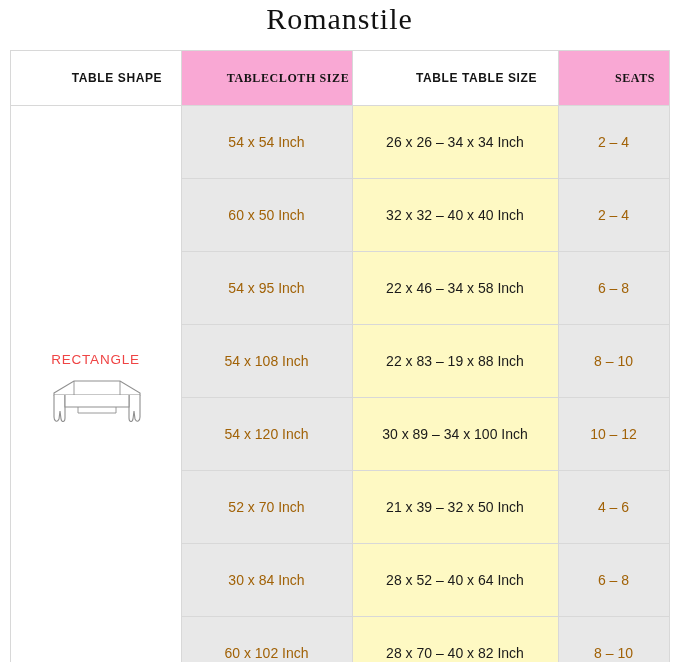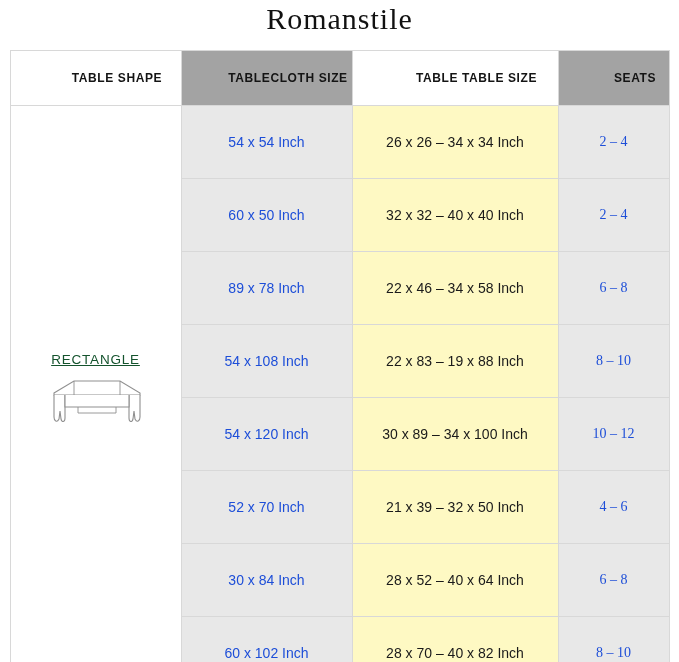--- a/index.html
+++ b/index.html
@@ -46,21 +46,22 @@
     height: 52px;
     font-size: 12px;
     letter-spacing: 0.6px;
     font-weight: 700;
     color: #141414;
     background: #ffffff;
     border-bottom: 1px solid #d0d0d0;
     padding-left: 44px;
   }
   thead th.shaded {
-    background: #a3a3a3;
+    background: #f9a8d4;
+    font-family: Liberation Serif, serif;
   }
   col.c-shape { width: 171px; }
   col.c-size { width: 171px; }
   col.c-fits { width: 206px; }
   col.c-seats { width: 111px; }
 
   td.shape-cell {
     background: #ffffff;
     vertical-align: middle;
     padding: 0;
@@ -68,36 +69,35 @@
   .shape-inner {
     display: flex;
     flex-direction: column;
     align-items: center;
     justify-content: center;
     gap: 10px;
   }
   .shape-label {
     font-size: 13.5px;
     letter-spacing: 0.8px;
-    color: #14532d;
-    text-decoration: underline;
+    color: #ef4444;
   }
   td.shaded-cell {
     background: #e8e8e8;
     height: 70px;
     font-size: 14px;
-    color: #1d4ed8;
+    color: #a16207;
   }
   td.plain-cell {
     background: #fef9c3;
     height: 70px;
     font-size: 14px;
     color: #1a1a1a;
   }
-  .seats-cell { font-size: 13.5px; font-family: Liberation Serif, serif; }
+  .seats-cell { font-size: 13.5px; }
 </style>
 </head>
 <body>
 
 <div class="page">
 
   <div class="brand">Romanstile</div>
 
   <table class="size-chart">
     <colgroup>
@@ -137,21 +137,21 @@
         <td class="shaded-cell">54 x 54 Inch</td>
         <td class="plain-cell">26 x 26 – 34 x 34 Inch</td>
         <td class="shaded-cell seats-cell">2 – 4</td>
       </tr>
       <tr>
         <td class="shaded-cell">60 x 50 Inch</td>
         <td class="plain-cell">32 x 32 – 40 x 40 Inch</td>
         <td class="shaded-cell seats-cell">2 – 4</td>
       </tr>
       <tr>
-        <td class="shaded-cell">89 x 78 Inch</td>
+        <td class="shaded-cell">54 x 95 Inch</td>
         <td class="plain-cell">22 x 46 – 34 x 58 Inch</td>
         <td class="shaded-cell seats-cell">6 – 8</td>
       </tr>
       <tr>
         <td class="shaded-cell">54 x 108 Inch</td>
         <td class="plain-cell">22 x 83 – 19 x 88 Inch</td>
         <td class="shaded-cell seats-cell">8 – 10</td>
       </tr>
       <tr>
         <td class="shaded-cell">54 x 120 Inch</td>

